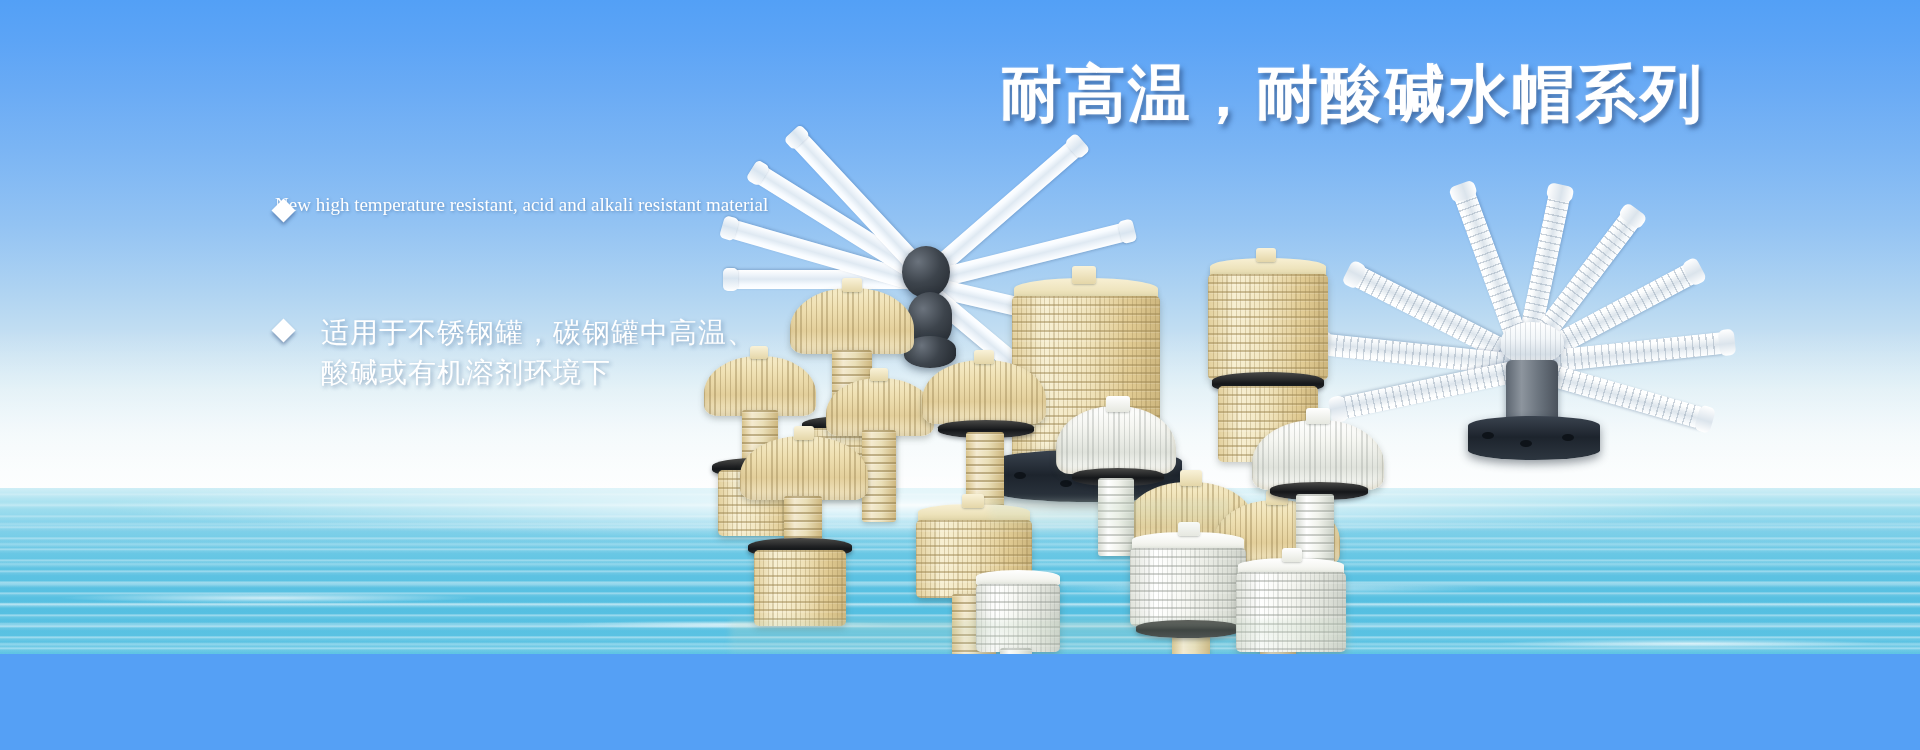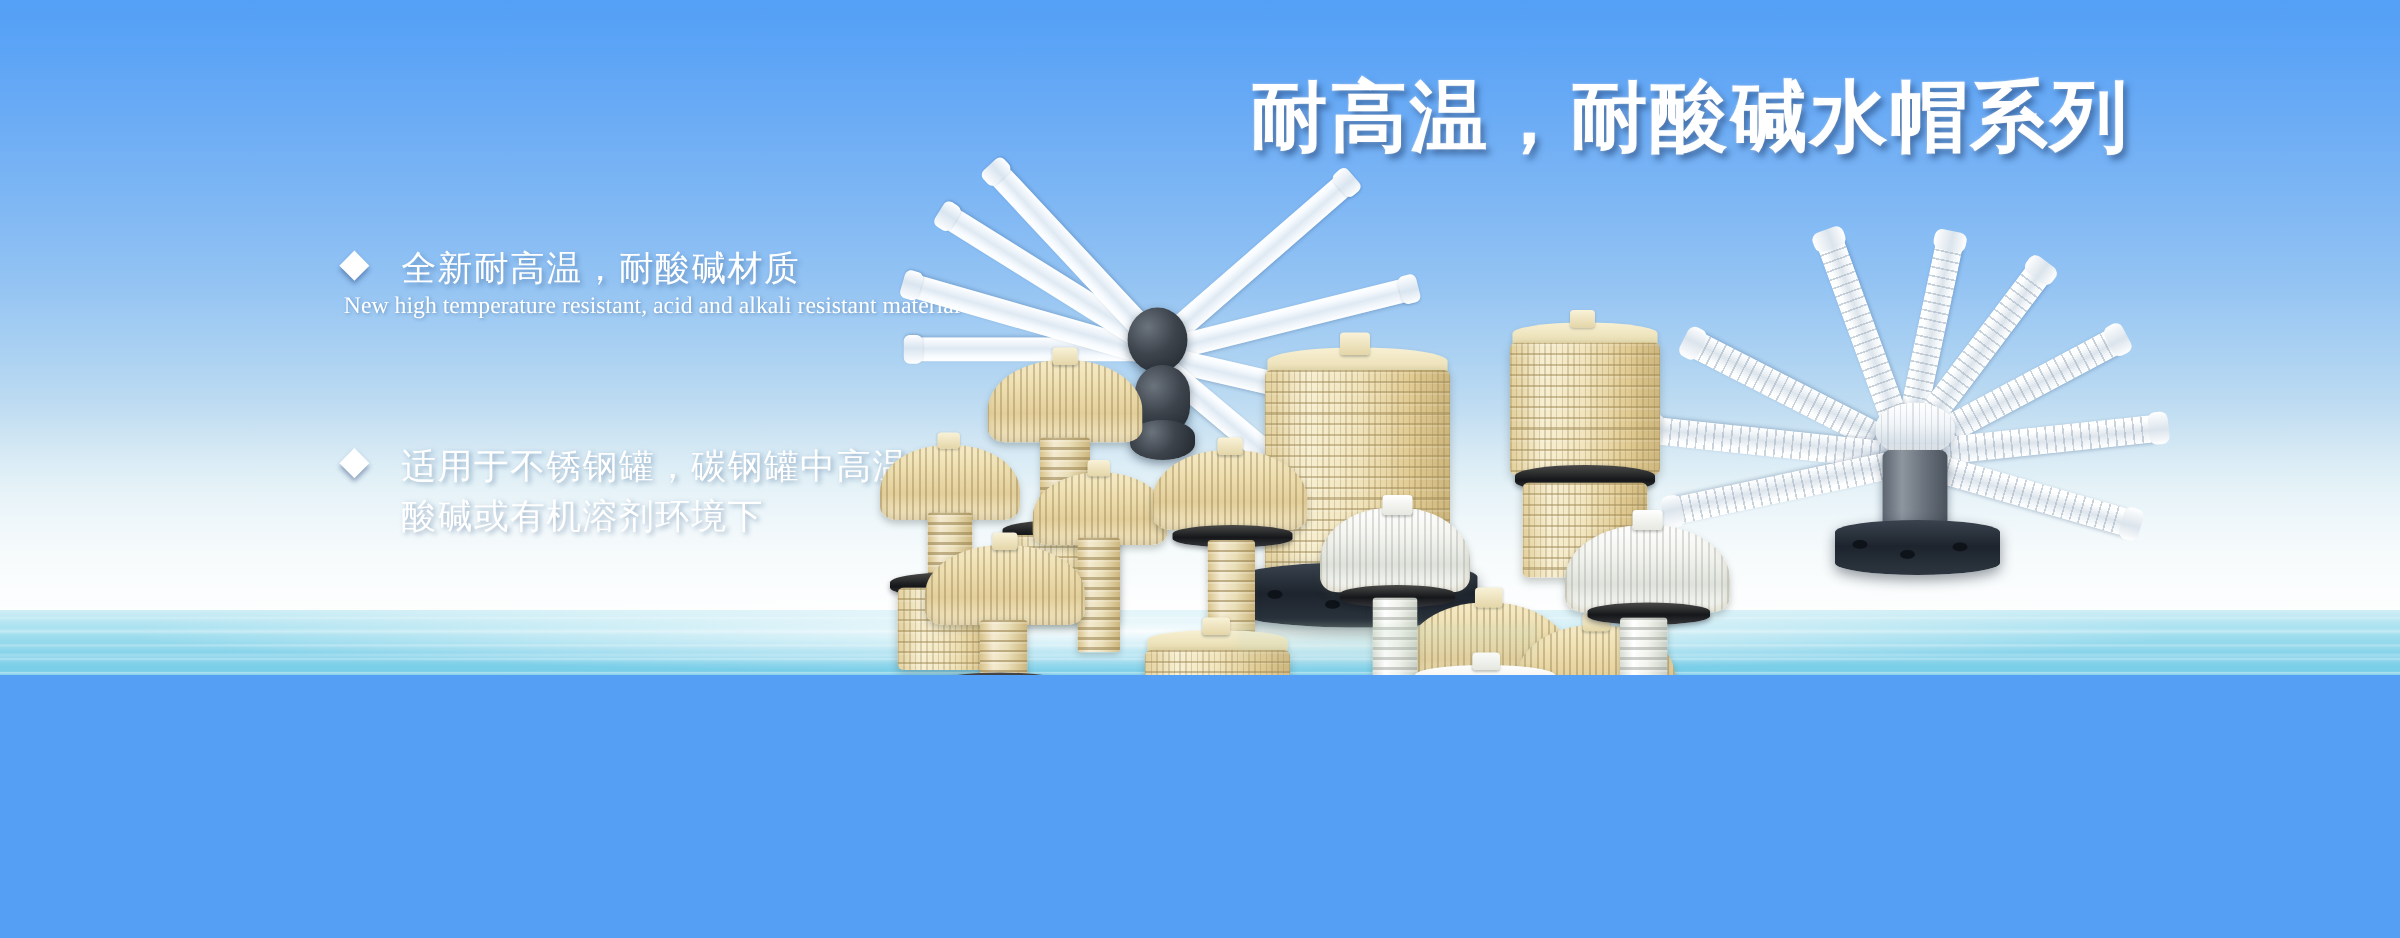--- a/index.html
+++ b/index.html
@@ -2,21 +2,21 @@
 <html><head>
 <meta charset="utf-8">
 <title>Banner</title>
 <style>
   html,body{margin:0;padding:0;}
   body{
     width:1920px;height:750px;overflow:hidden;
     font-family:"Liberation Sans","DejaVu Sans",sans-serif;
     background:#55a0f5;
   }
-  .banner{position:relative;width:1920px;height:540px;overflow:hidden;}
+  .banner{position:relative;width:1920px;height:654px;overflow:hidden;}
 
   
   .sky{
     position:absolute;left:0;top:0;width:1920px;height:500px;
     background:linear-gradient(180deg,
       #53a0f6 0%,
       #5ca4f6 8%,
       #6aabf5 18%,
       #7bb5f4 30%,
       #93c3f3 45%,
@@ -261,21 +261,20 @@
   <div class="glare"></div>
   <div class="ripples"></div>
   <div class="ripples2"></div>
 
   <div class="headline">耐高温，耐酸碱水帽系列</div>
 
   <div class="bullets">
 
     <div class="bullet b1">
       <span class="dia"></span>
-      <div class="b-cn">全新耐高温，耐酸碱材质</div>
       <div class="b-en">New high temperature resistant, acid and alkali resistant material</div>
     </div>
 
     <div class="bullet b2">
       <span class="dia"></span>
       <div class="b-cn">适用于不锈钢罐，碳钢罐中高温、
 酸碱或有机溶剂环境下</div>
     </div>
 
   </div>

